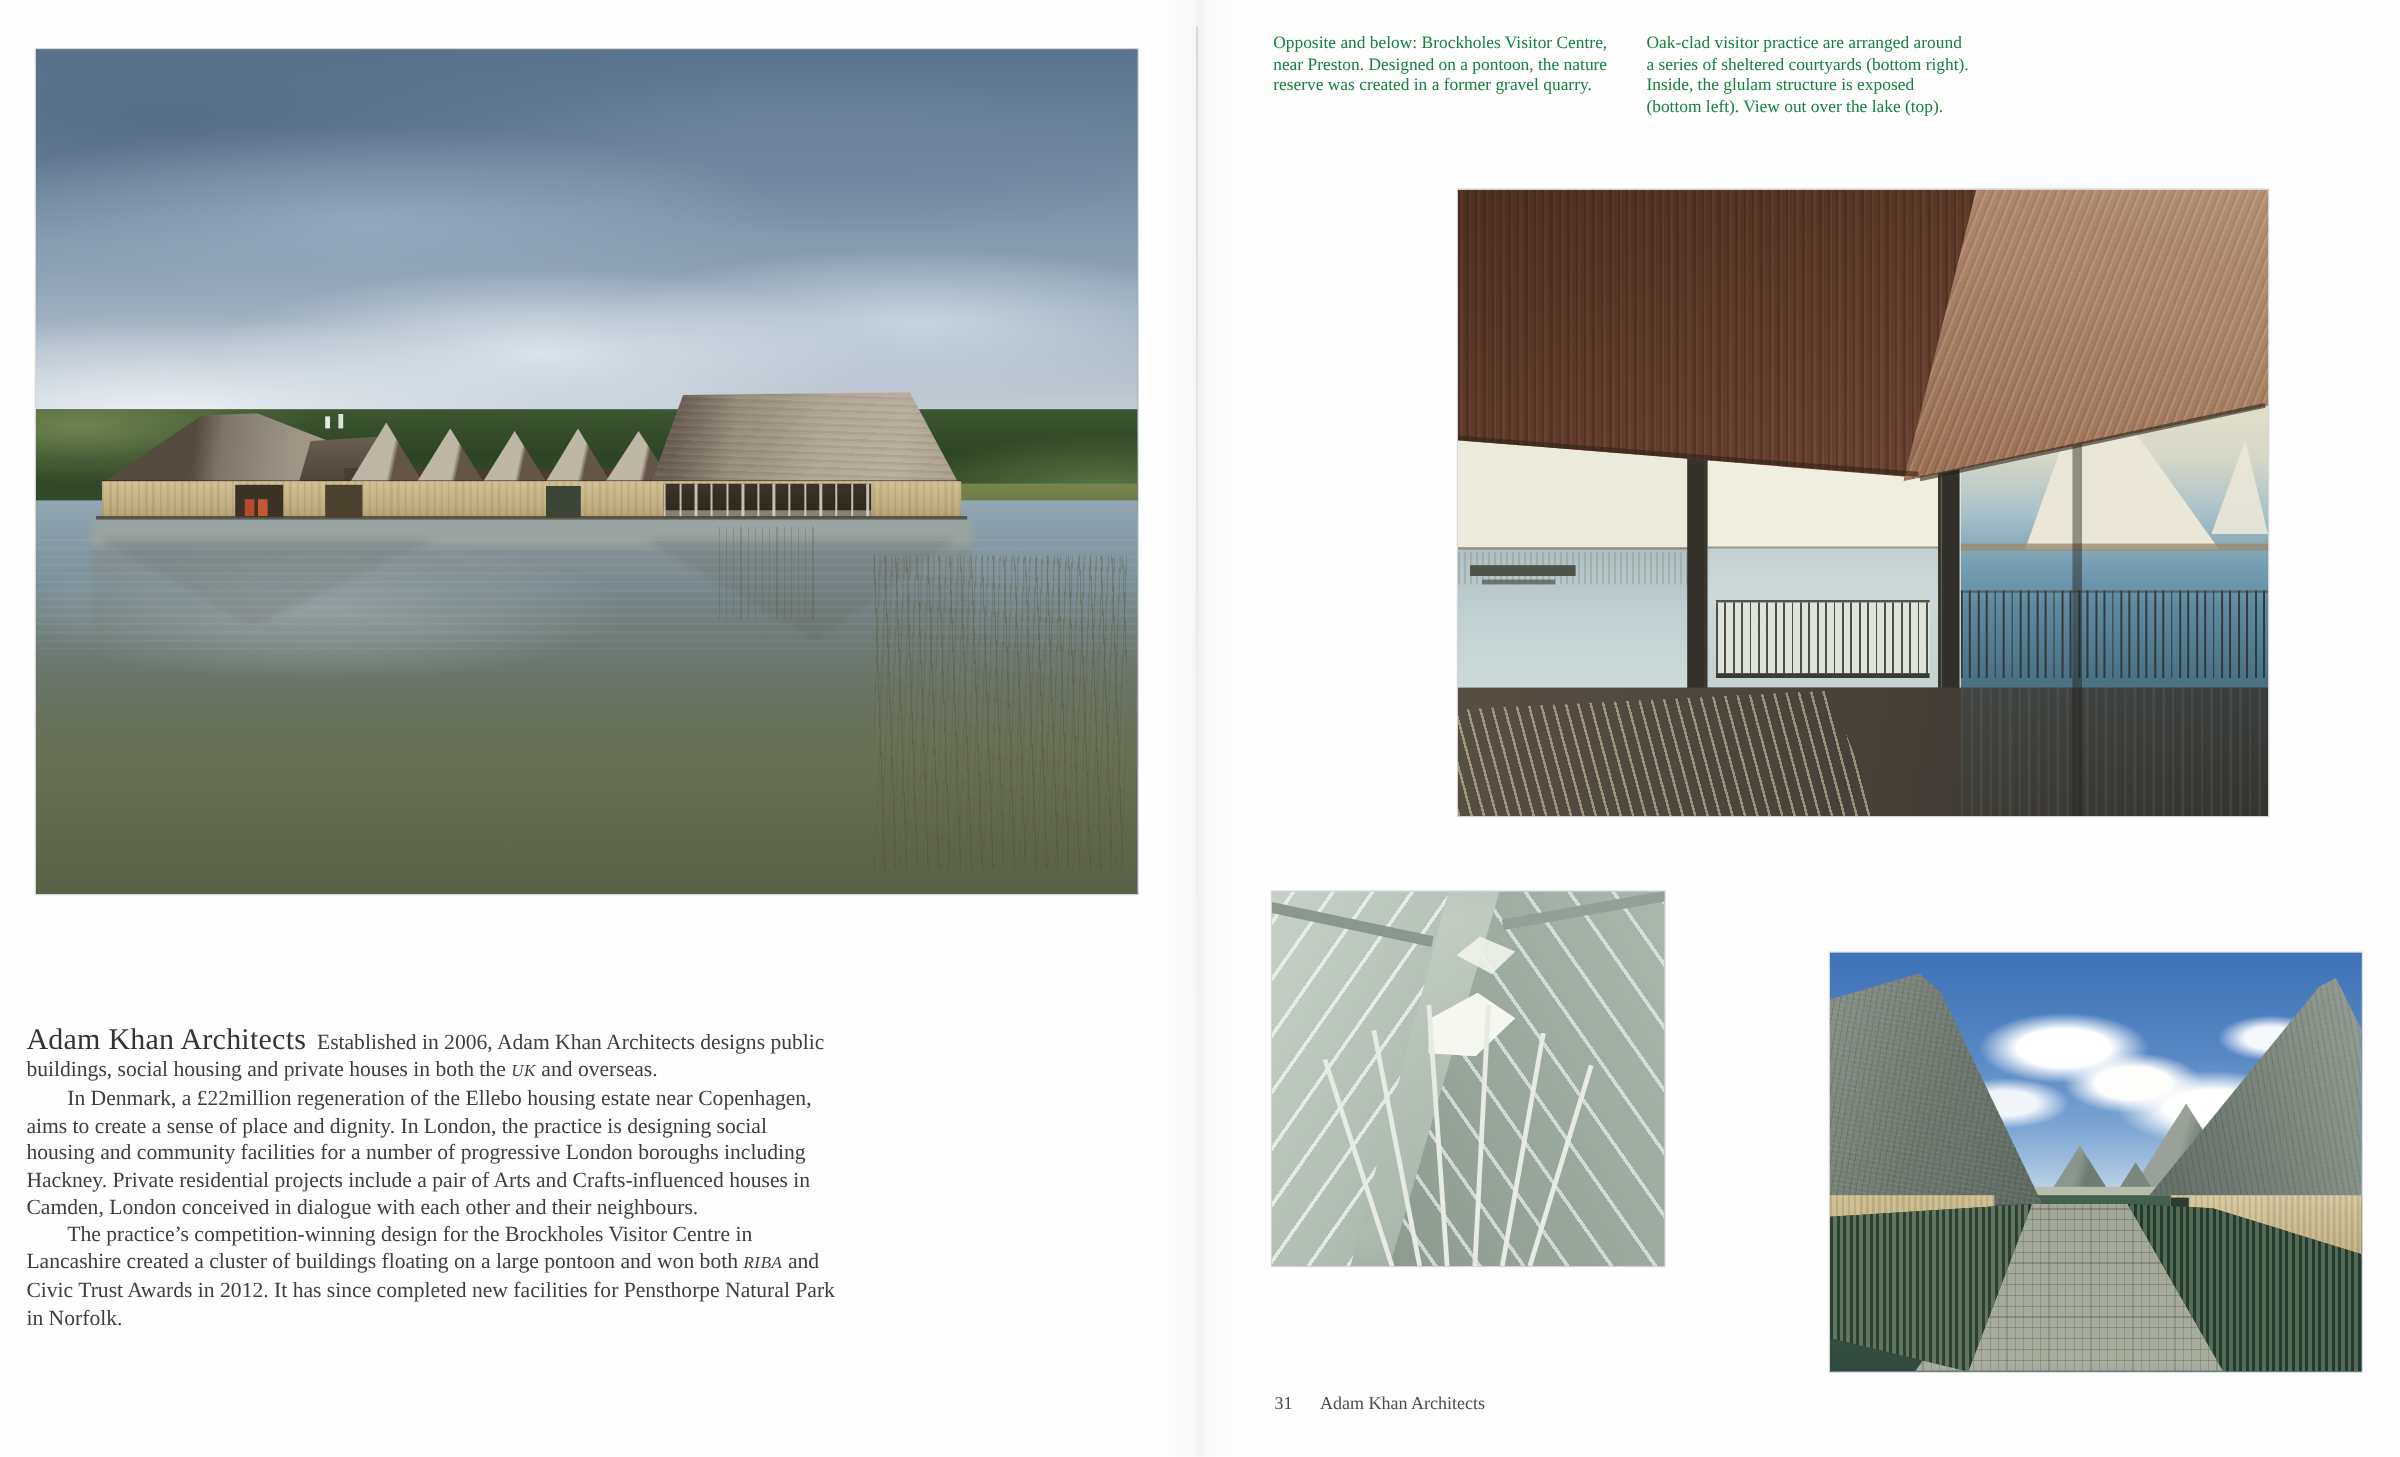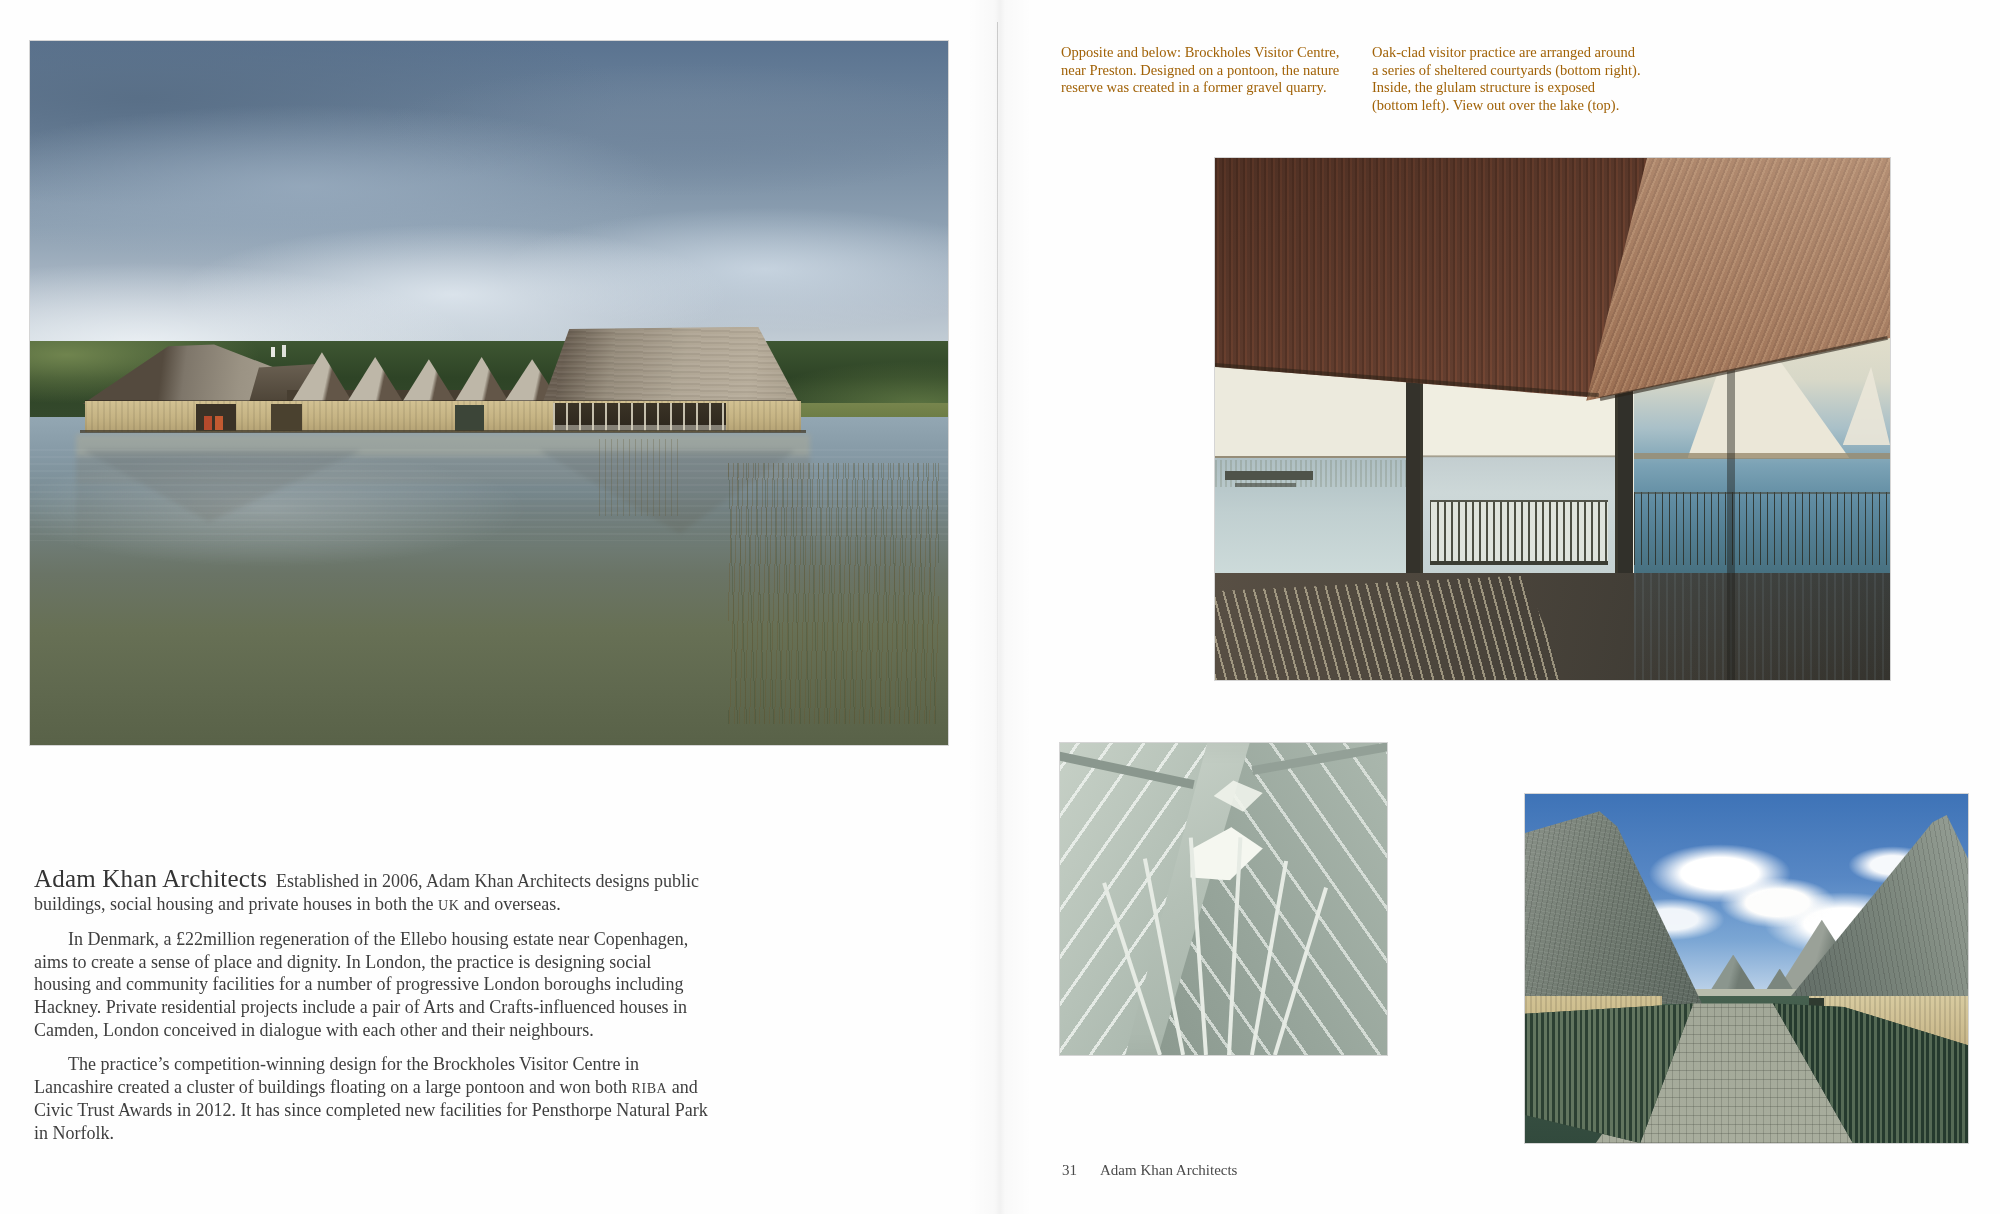--- a/index.html
+++ b/index.html
@@ -11,27 +11,27 @@
   .photo *{position:absolute;}
 
   
   .gutter-shade{left:968px;top:0;width:64px;height:1214px;
     background:linear-gradient(90deg,rgba(0,0,0,0) 0%,rgba(0,0,0,.022) 42%,rgba(0,0,0,.05) 50%,rgba(0,0,0,.018) 58%,rgba(0,0,0,0) 100%);}
   .gutter-line{left:997px;top:22px;width:1px;height:848px;
     background:linear-gradient(180deg,rgba(90,90,90,.28),rgba(120,120,120,.14) 55%,rgba(120,120,120,0));}
 
   
   .body-text{left:22px;top:856px;width:748px;color:#3e3e3e;font-size:18px;line-height:22.6px;}
-  .body-text p{margin:12px;white-space:pre-line;}
+  .body-text p{margin:0;white-space:pre-line;}
   .body-text p.indent{text-indent:34px;}
   .lead{font-size:25px;letter-spacing:.2px;color:#343434;margin-right:9px;}
-  .sc{font-size:.78em;letter-spacing:.04em;}
-
-  
-  .caption{top:44px;width:322px;color:#a16207;font-size:14.5px;line-height:17.6px;white-space:pre-line;}
+  .sc{font-size:.78em;letter-spacing:.04em;font-style:italic;}
+
+  
+  .caption{top:28px;width:322px;color:#15803d;font-size:14.5px;line-height:17.6px;white-space:pre-line;}
   .caption-left{left:1061px;}
   .caption-right{left:1372px;}
   .footer{left:1062px;top:1162px;display:flex;gap:23px;color:#4a4a4a;font-size:15px;}
 
   
   .photo-main{left:30px;top:41px;width:918px;height:704px;background:#8fa3b4;}
   .pm-sky{left:0;top:0;width:100%;height:45%;
     background:
       radial-gradient(58% 42% at 12% 96%, rgba(236,241,245,.95) 0%, rgba(236,241,245,0) 62%),
       radial-gradient(46% 34% at 46% 80%, rgba(226,234,241,.85) 0%, rgba(226,234,241,0) 65%),

